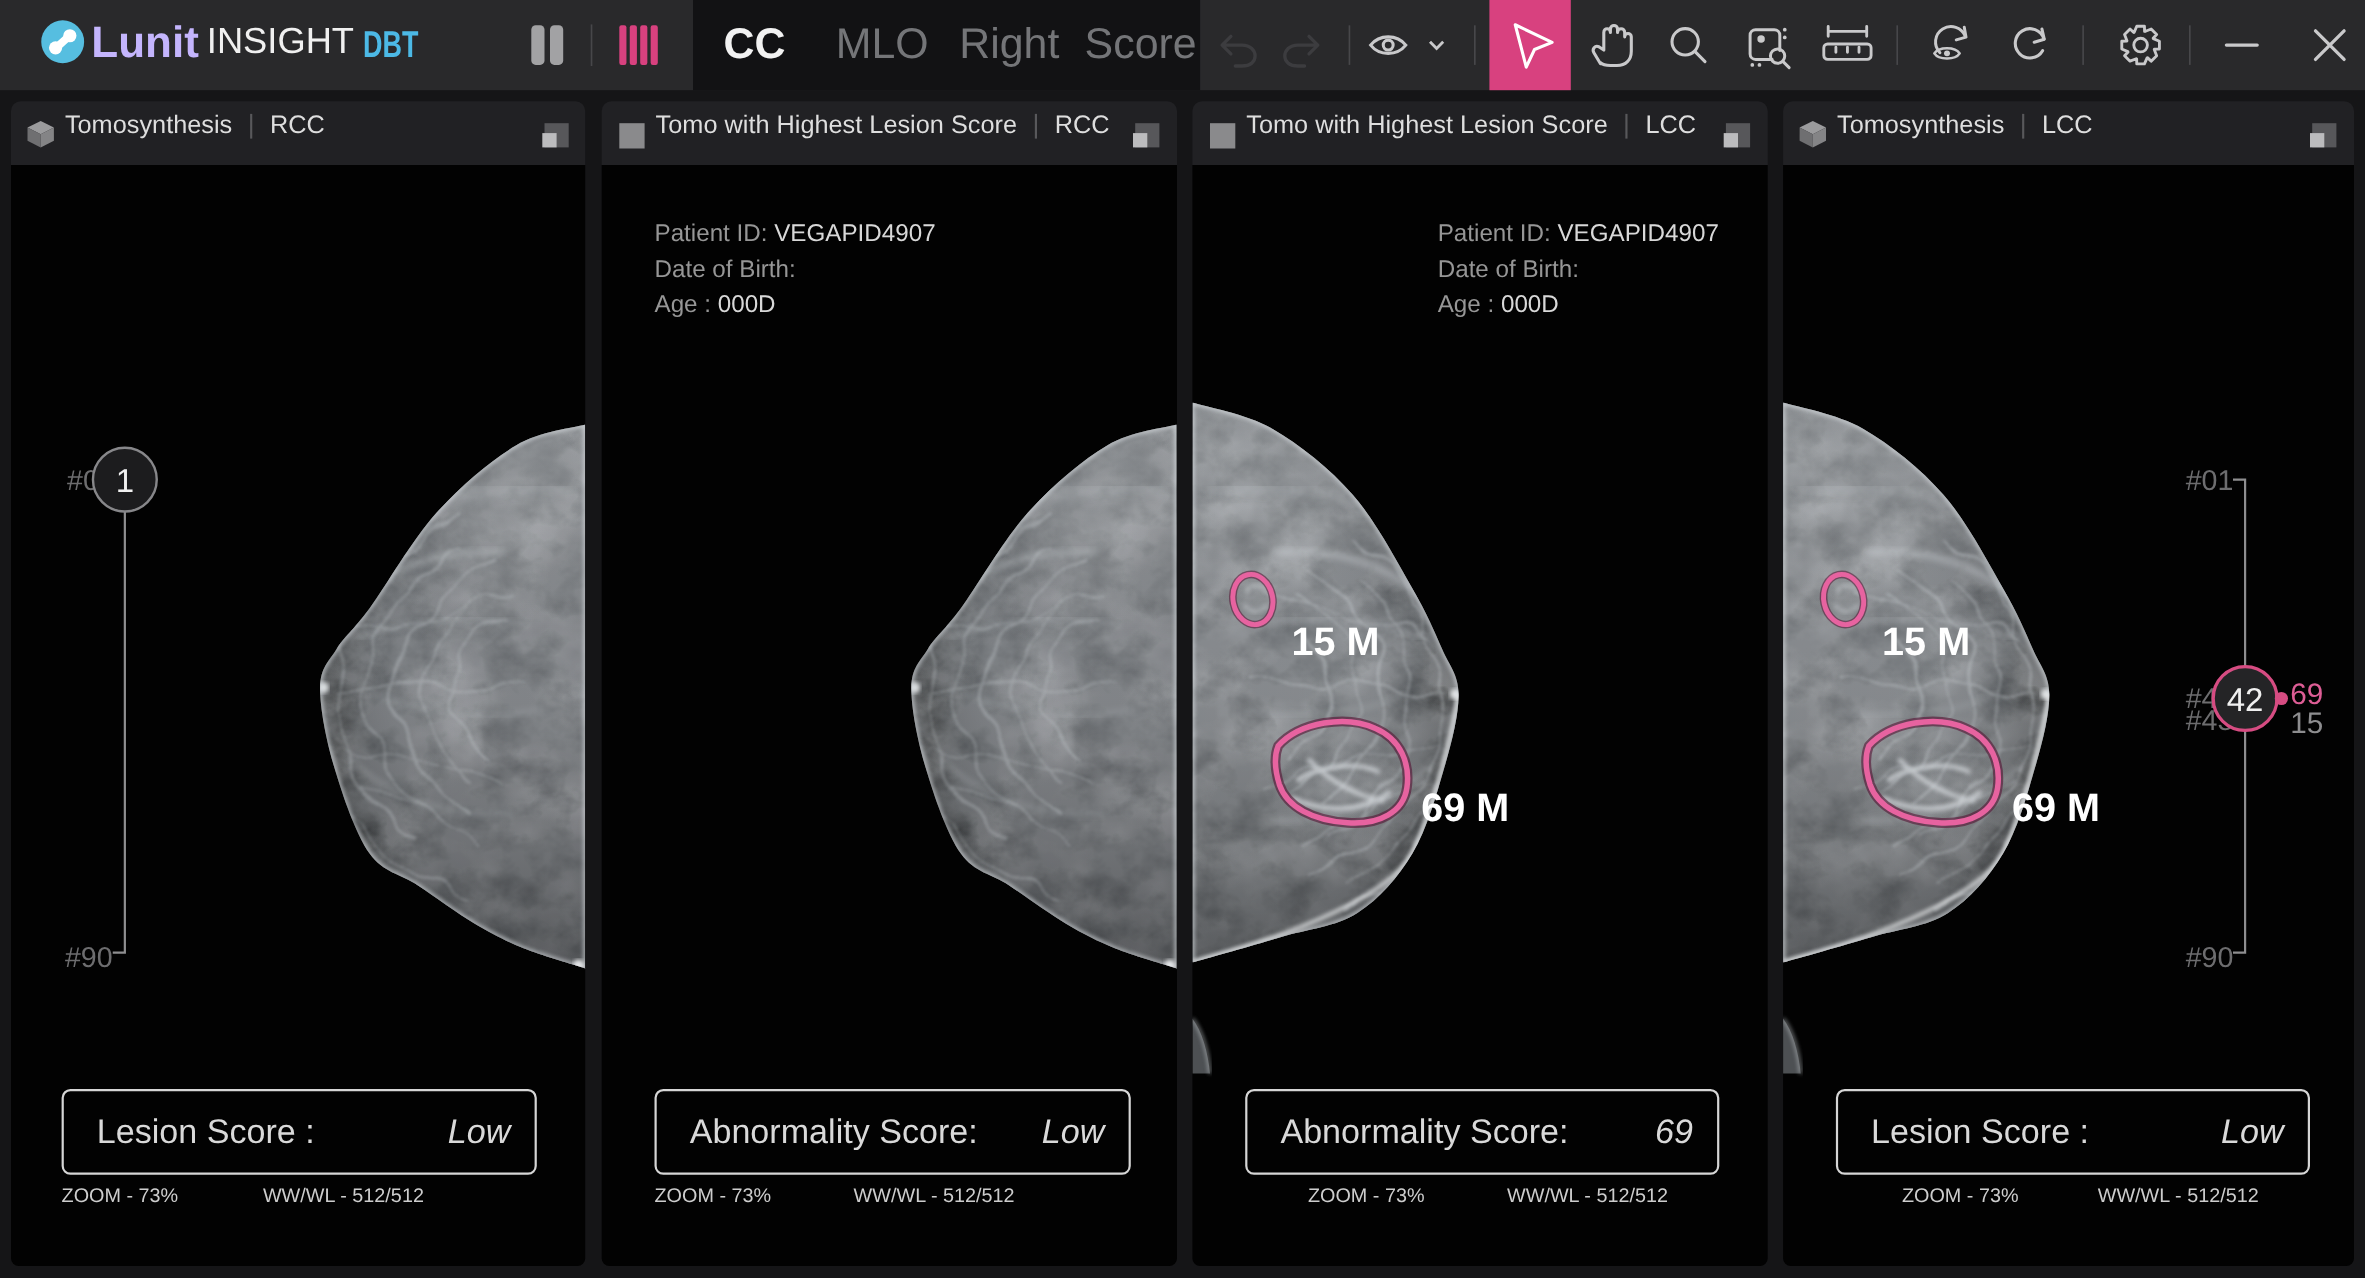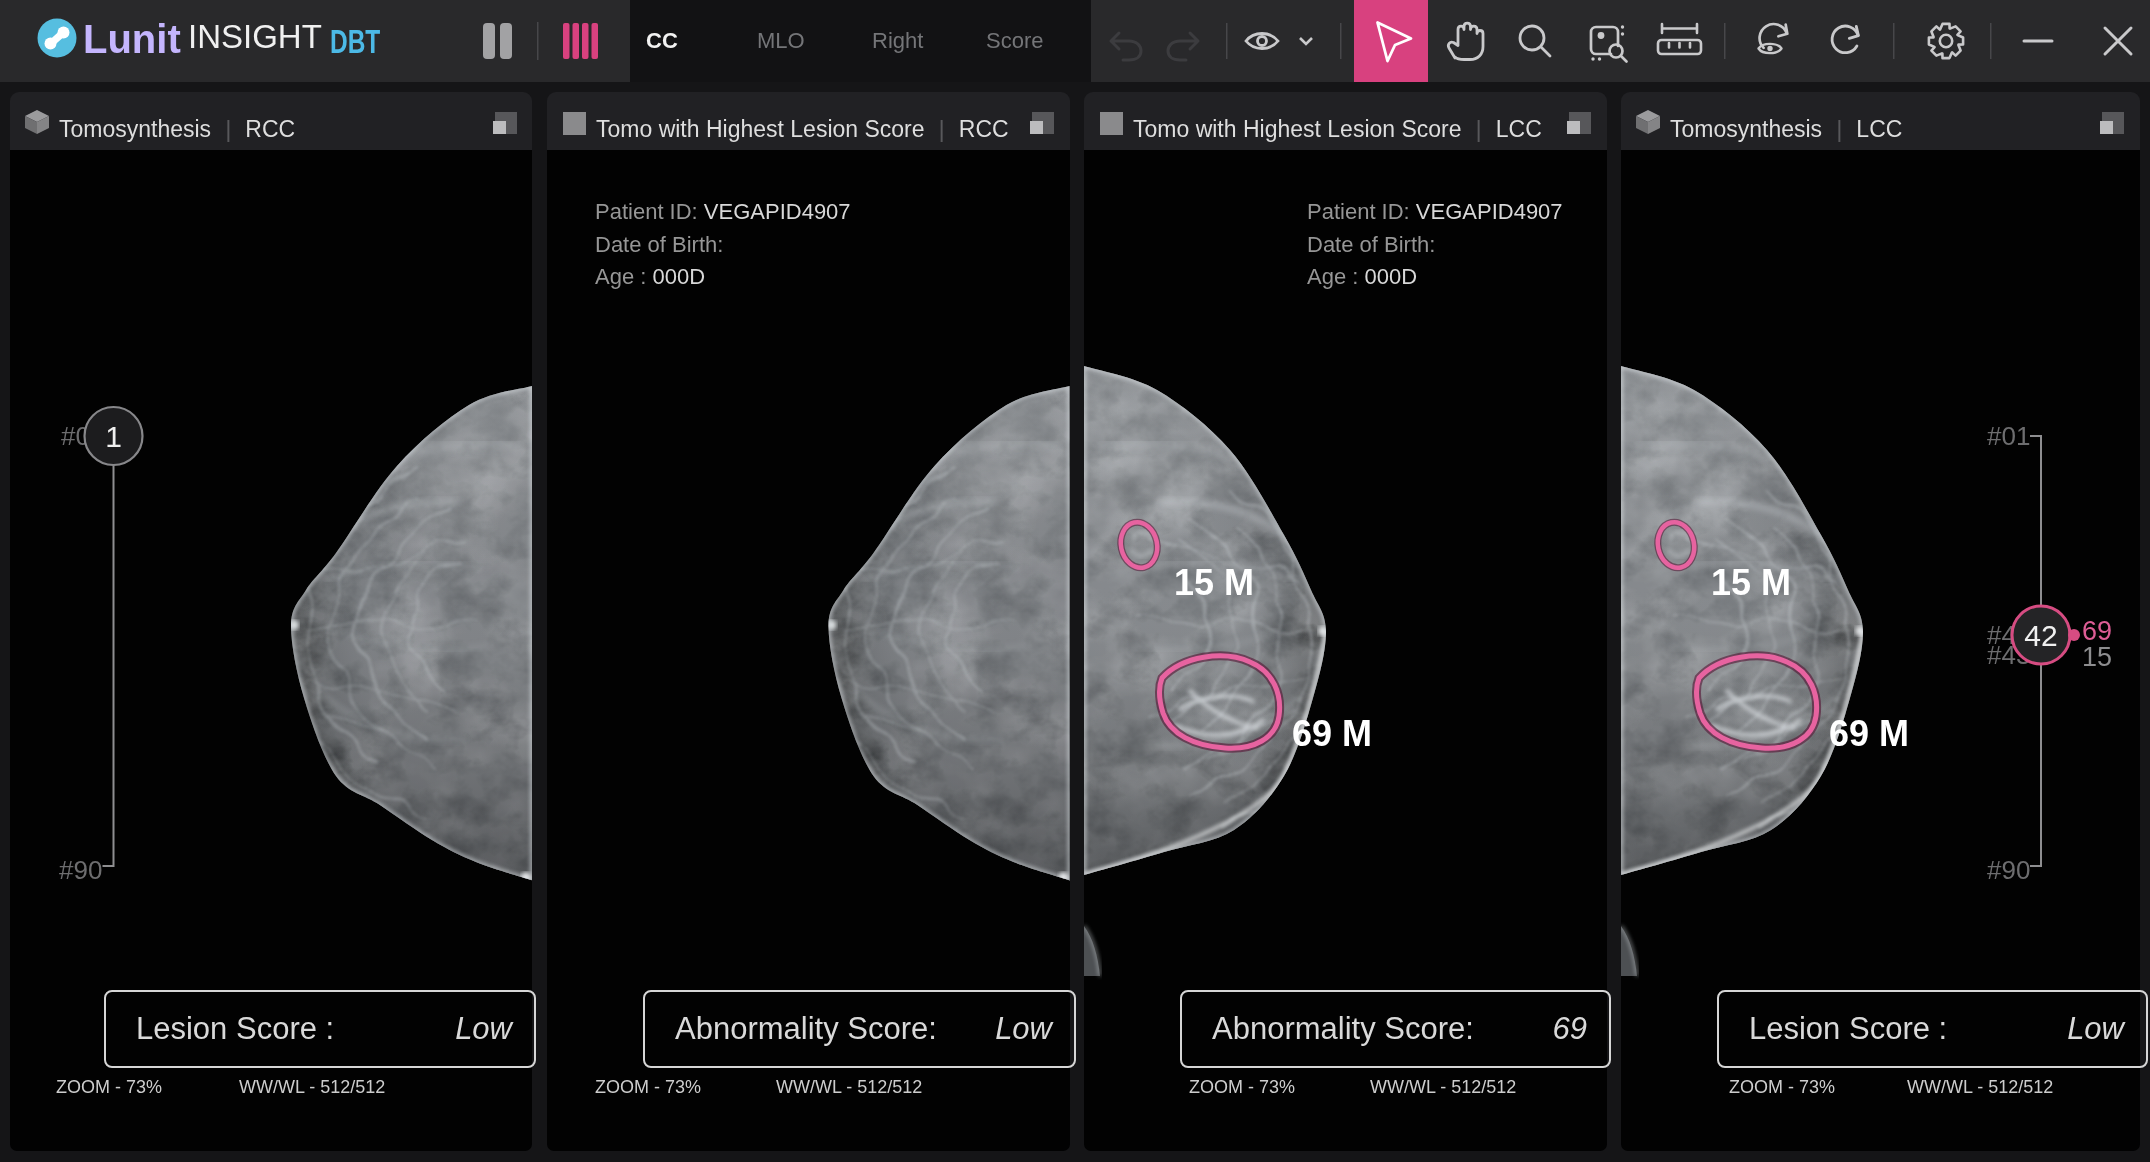--- a/index.html
+++ b/index.html
@@ -2,33 +2,33 @@
 <html><head>
 <meta charset="utf-8">
 <style>
   html,body{margin:0;padding:0;background:#151517;}
   body{width:2150px;height:1162px;position:relative;overflow:hidden;
        font-family:"Liberation Sans", sans-serif;}
   .abs{position:absolute;}
   
   #topbar{left:0;top:0;width:2150px;height:82px;background:#29292b;}
   #tabsec{left:630px;top:0;width:461px;height:82px;background:#121214;}
-  .tab{top:0;height:82px;line-height:82px;font-size:22px;color:#747578;}
+  .tab{top:0;height:82px;line-height:82px;font-size:39px;color:#747578;text-align:center;}
   .tab.on{color:#f2f2f2;font-weight:700;}
   #pinkbtn{left:1354px;top:0;width:74px;height:82px;background:#d8417f;}
   
   .panel-head{top:92px;height:58px;background:#212124;border-radius:9px 9px 0 0;}
   .panel-body{top:150px;height:1001px;background:#020202;border-radius:0 0 7px 7px;overflow:hidden;}
-  .phtitle{top:100px;height:58px;line-height:58px;font-size:23px;color:#dedede;white-space:nowrap;}
+  .phtitle{top:84px;height:58px;line-height:58px;font-size:23px;color:#dedede;white-space:nowrap;}
   .phsep{color:#58585b;padding:0 14px;font-size:24px;}
   .mini1{width:22px;height:22px;background:#57575a;top:112px;}
   .mini2{width:13px;height:13px;background:#bcbcbe;top:121px;}
   
   .scorebox{height:74px;border:2px solid #d6d6d6;border-radius:8px;
-            color:#d9d9d9;font-size:31px;margin-left:48px;}
+            color:#d9d9d9;font-size:31px;}
   .scorebox .l{position:absolute;left:30px;top:50%;transform:translateY(-50%);}
   .scorebox .r{position:absolute;right:22px;top:50%;transform:translateY(-50%);font-style:italic;}
   .zwline{font-size:18px;color:#cdcdcd;white-space:nowrap;}
   
   .pinfo{font-size:22px;line-height:32.5px;color:#969696;white-space:nowrap;}
   .pinfo b{color:#d8d8d8;font-weight:400;}
 </style>
 </head>
 <body>
 

